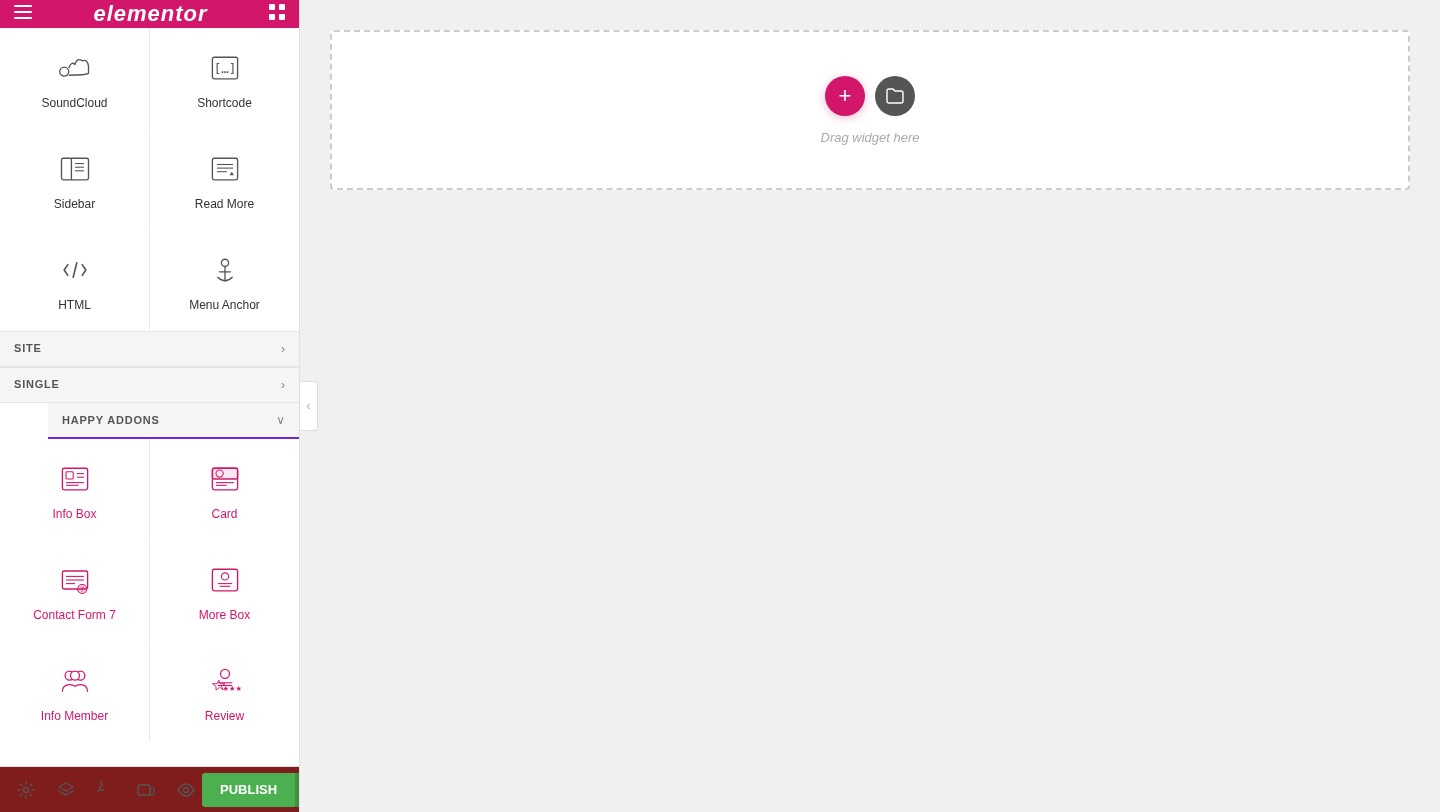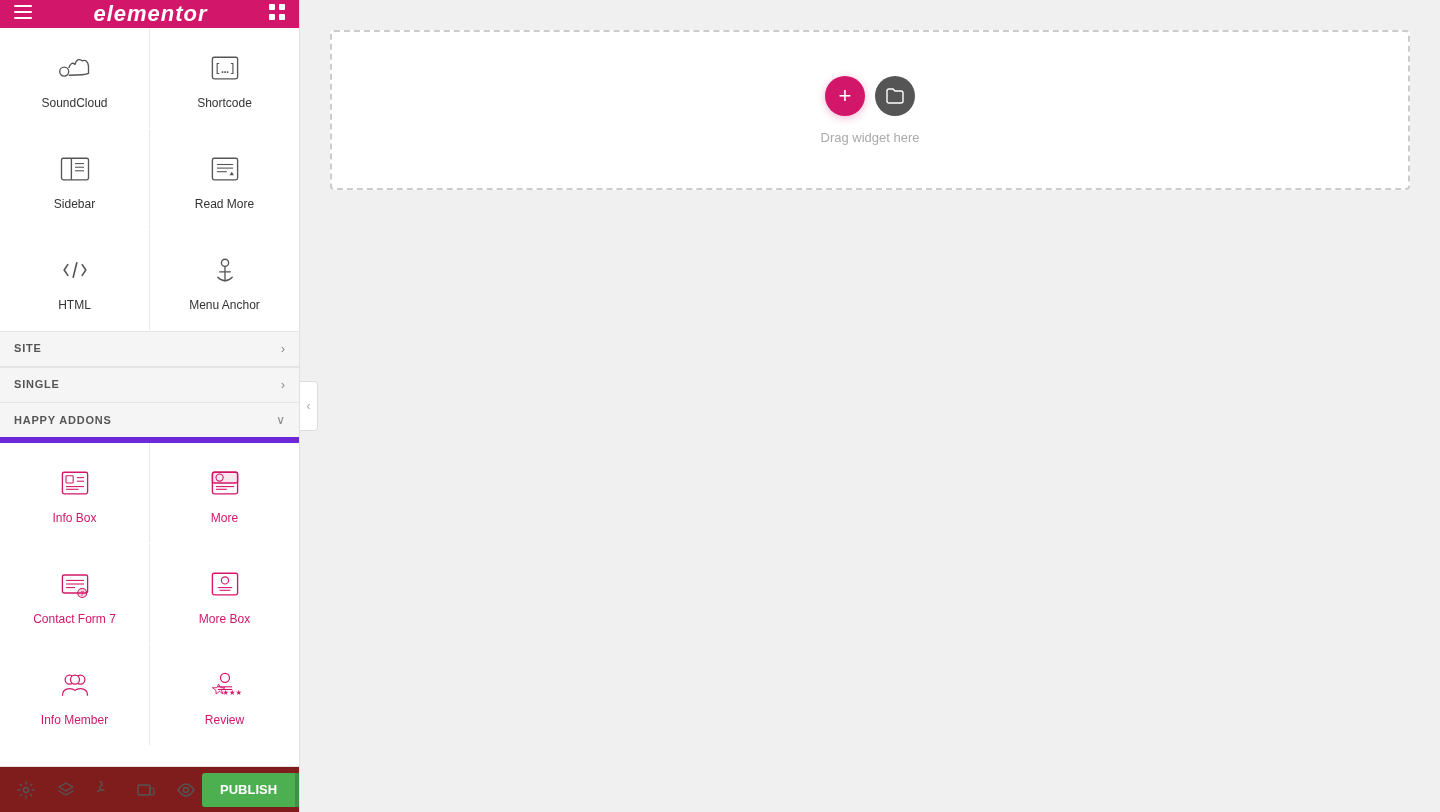--- a/index.html
+++ b/index.html
@@ -126,21 +126,22 @@
     }
 
     
     .happy-addons-header {
       display: flex;
       align-items: center;
       justify-content: space-between;
       padding: 10px 14px;
       background: #f5f5f5;
       cursor: pointer;
-      border-bottom: 6px solid #6d28d9;
+      border-bottom: 2px solid #6d28d9;
+      margin-left: 48px;
     }
 
     .happy-addons-label {
       font-size: 11px;
       font-weight: 600;
       color: #555;
       letter-spacing: 0.8px;
     }
 
     
@@ -287,20 +288,21 @@
       font-size: 16px;
       cursor: pointer;
       display: flex;
       align-items: center;
       justify-content: center;
     }
 
     .drop-zone-text {
       color: #aaa;
       font-size: 13px;
+      font-style: italic;
     }
   </style>
 </head>
 <body>
 
 <div class="main-layout">
 
   <div class="sidebar">
 
     <div class="sidebar-header">
@@ -428,21 +430,21 @@
         <div class="widget-item happy">
           <div class="widget-icon">
             <svg viewBox="0 0 40 40" fill="none" xmlns="http://www.w3.org/2000/svg">
               <rect x="6" y="8" width="28" height="24" rx="2" stroke="#d2176a" stroke-width="1.5"></rect>
               <rect x="6" y="8" width="28" height="12" rx="2" fill="#d2176a" fill-opacity="0.1" stroke="#d2176a" stroke-width="1.5"></rect>
               <line x1="10" y1="24" x2="30" y2="24" stroke="#d2176a" stroke-width="1.2"></line>
               <line x1="10" y1="27" x2="22" y2="27" stroke="#d2176a" stroke-width="1.2"></line>
               <circle cx="14" cy="14" r="4" stroke="#d2176a" stroke-width="1.2" fill="none"></circle>
             </svg>
           </div>
-          <span class="widget-label">More</span>
+          <span class="widget-label">Card</span>
         </div>
       </div>
 
       <div class="widget-grid">
         <div class="widget-item happy">
           <div class="widget-icon">
             <svg viewBox="0 0 40 40" fill="none" xmlns="http://www.w3.org/2000/svg">
               <rect x="6" y="10" width="28" height="20" rx="2" stroke="#d2176a" stroke-width="1.5"></rect>
               <line x1="10" y1="16" x2="30" y2="16" stroke="#d2176a" stroke-width="1.2"></line>
               <line x1="10" y1="20" x2="30" y2="20" stroke="#d2176a" stroke-width="1.2"></line>

